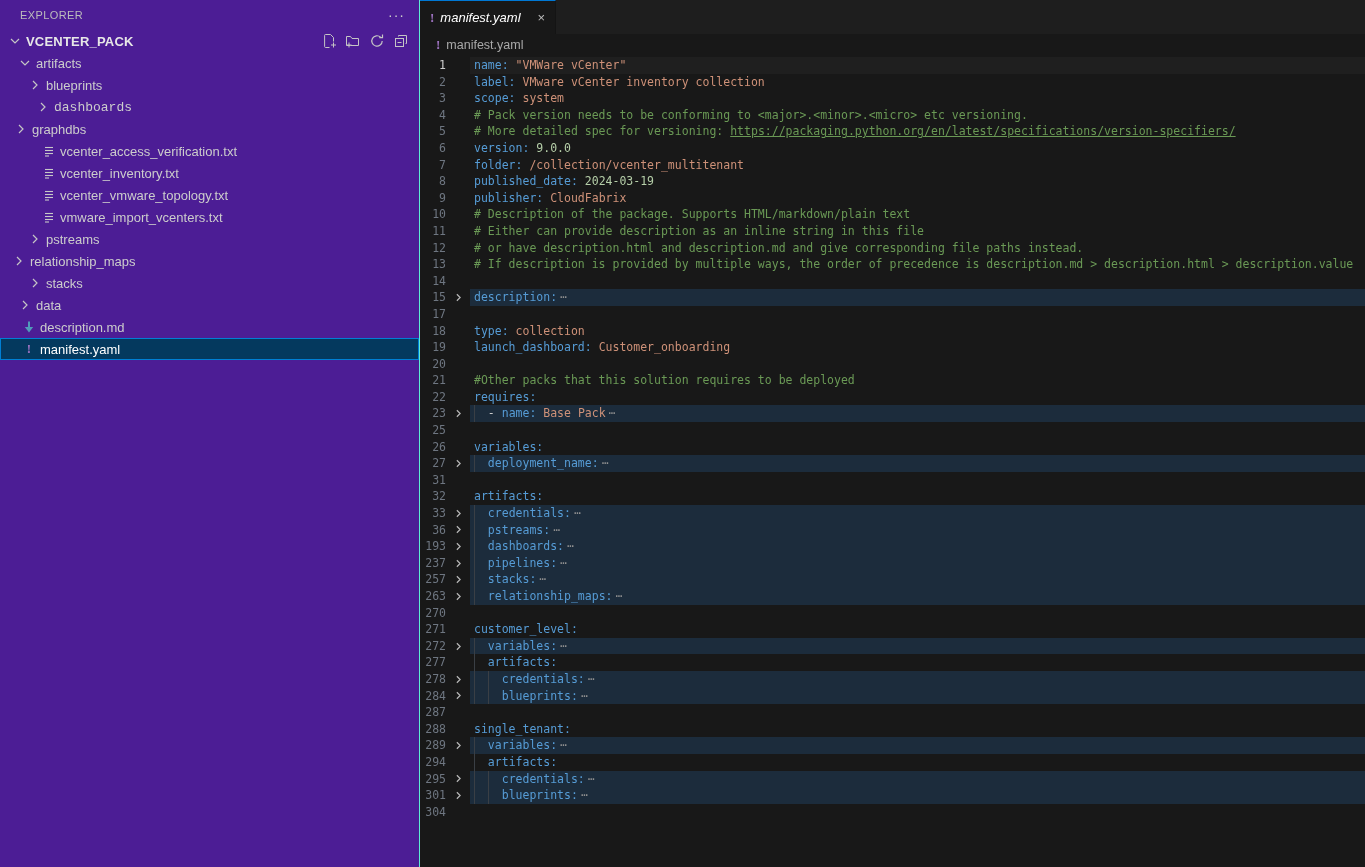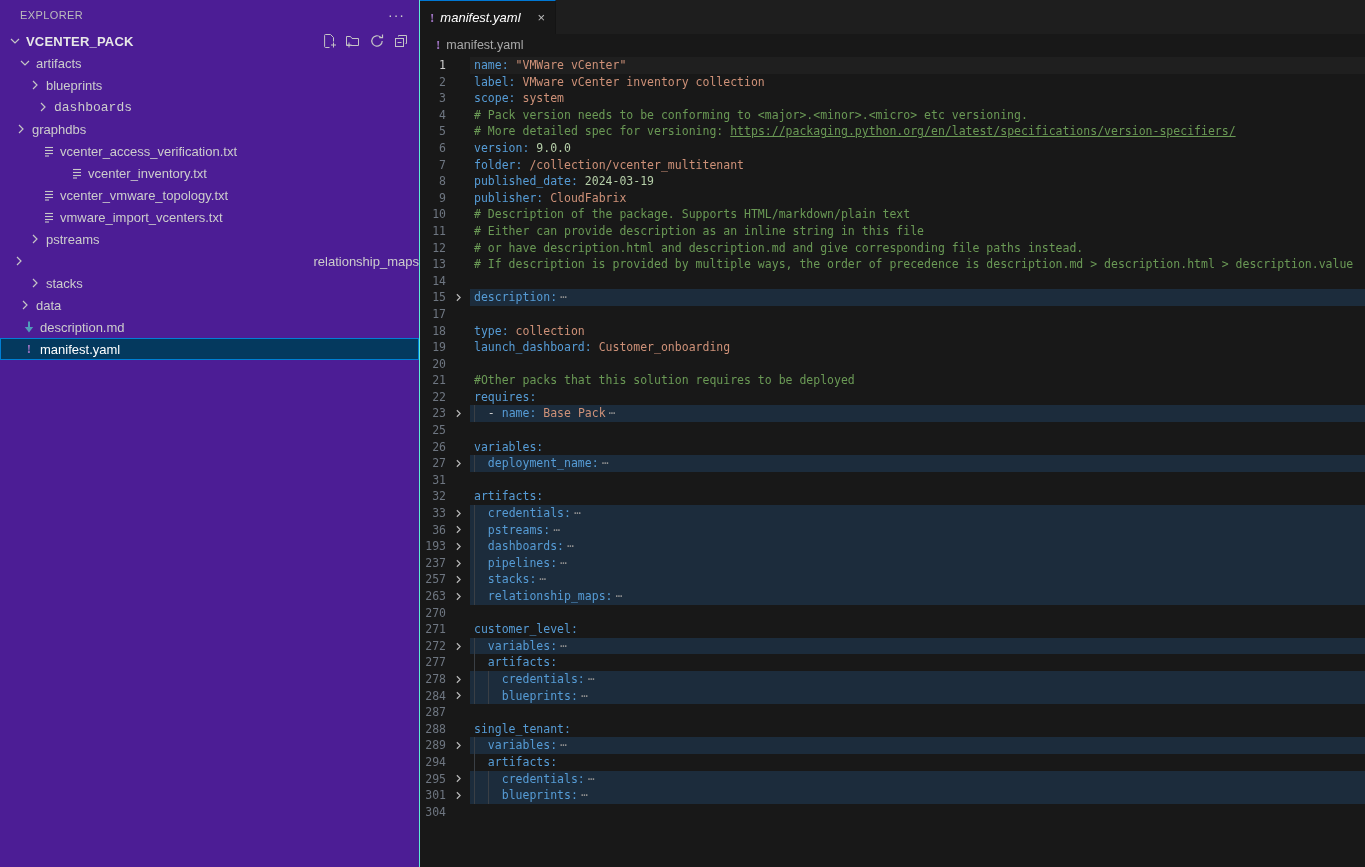--- a/index.html
+++ b/index.html
@@ -148,21 +148,21 @@
               <g stroke="#c8c8c8" stroke-width="1.1">
                 <line x1="4" y1="4.5" x2="12" y2="4.5"></line>
                 <line x1="4" y1="7.5" x2="12" y2="7.5"></line>
                 <line x1="4" y1="10.5" x2="12" y2="10.5"></line>
                 <line x1="4" y1="13" x2="8" y2="13"></line>
               </g>
             </svg>
           </span>
           <span class="tree-label">vcenter_access_verification.txt</span>
         </div>
-        <div class="tree-row" style="padding-left: 40px; margin-left: 28px;">
+        <div class="tree-row" style="padding-left: 40px;">
           <span class="twist">
             <svg width="16" height="16" viewBox="0 0 16 16">
               <g stroke="#c8c8c8" stroke-width="1.1">
                 <line x1="4" y1="4.5" x2="12" y2="4.5"></line>
                 <line x1="4" y1="7.5" x2="12" y2="7.5"></line>
                 <line x1="4" y1="10.5" x2="12" y2="10.5"></line>
                 <line x1="4" y1="13" x2="8" y2="13"></line>
               </g>
             </svg>
           </span>
@@ -195,21 +195,21 @@
           <span class="tree-label">vmware_import_vcenters.txt</span>
         </div>
         <div class="tree-row" style="padding-left: 26px;">
           <span class="twist">
             <svg width="16" height="16" viewBox="0 0 16 16">
               <path d="M6 4l4 4-4 4" fill="none" stroke="#c5c5c5" stroke-width="1.2"></path>
             </svg>
           </span>
           <span class="tree-label">pstreams</span>
         </div>
-        <div class="tree-row" style="padding-left: 10px; justify-content: space-between;">
+        <div class="tree-row" style="padding-left: 10px;">
           <span class="twist">
             <svg width="16" height="16" viewBox="0 0 16 16">
               <path d="M6 4l4 4-4 4" fill="none" stroke="#c5c5c5" stroke-width="1.2"></path>
             </svg>
           </span>
           <span class="tree-label">relationship_maps</span>
         </div>
         <div class="tree-row" style="padding-left: 26px;">
           <span class="twist">
             <svg width="16" height="16" viewBox="0 0 16 16">

